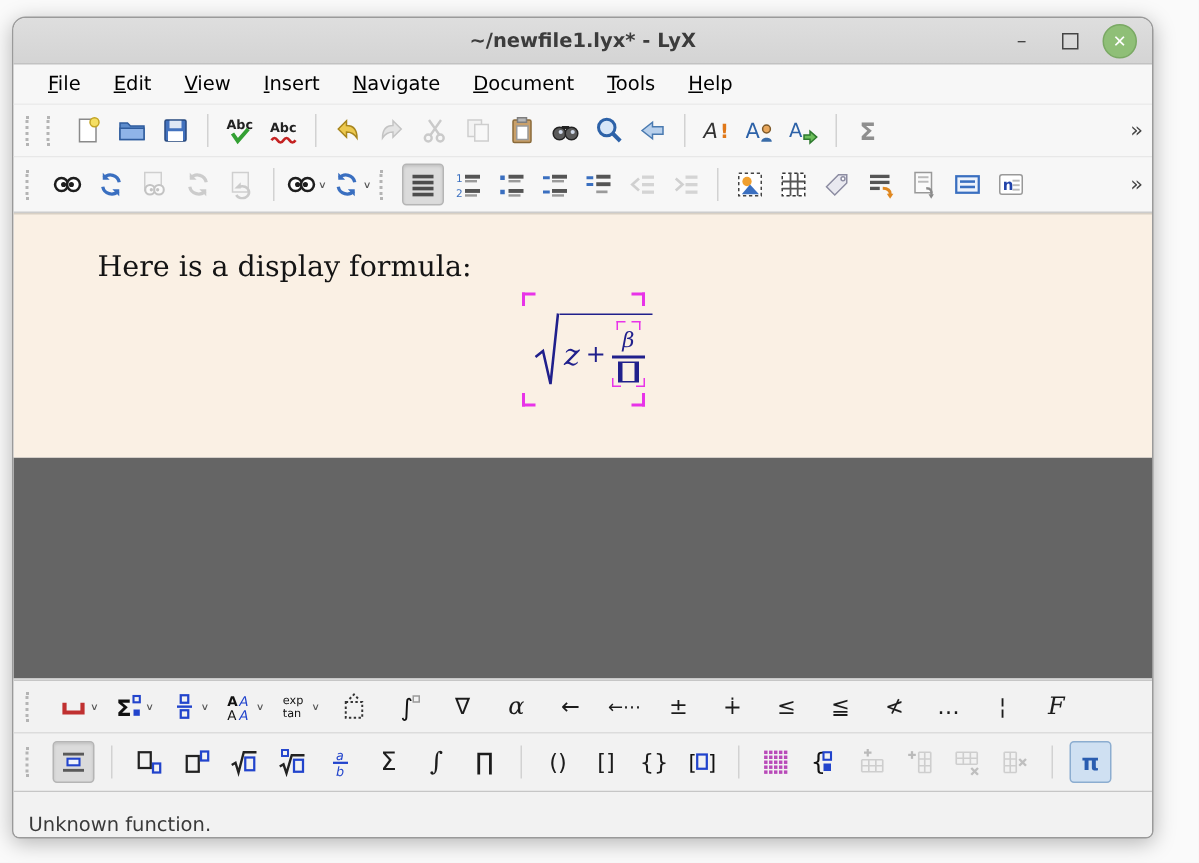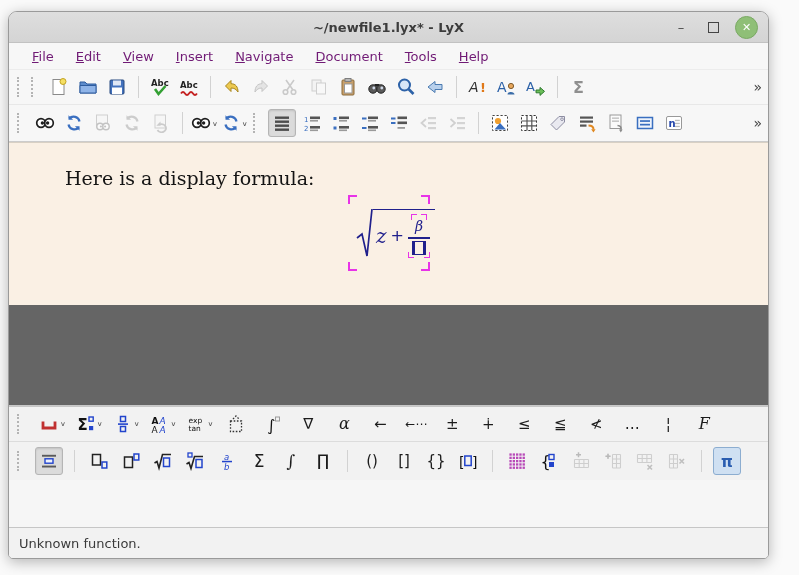--- a/index.html
+++ b/index.html
@@ -9,21 +9,21 @@
     display:flex;flex-direction:column;overflow:hidden;}
   
   .titlebar{height:30px;flex:0 0 30px;background:linear-gradient(#dedede,#d4d4d4);display:flex;align-items:center;position:relative;border-bottom:1px solid #c2c2c2;}
   .title{position:absolute;left:0;right:0;text-align:center;font-size:13px;font-weight:600;color:#3c3c3c;}
   .wbtns{position:absolute;right:10px;top:0;height:30px;display:flex;align-items:center;gap:12px;}
   .wbtn{width:20px;height:20px;display:flex;align-items:center;justify-content:center;font-size:13px;color:#444;cursor:default;}
   .wbtn.max i{display:block;width:9px;height:9px;border:1.5px solid #444;}
   .wbtn.close{width:21px;height:21px;border-radius:50%;background:#8fbf77;border:1px solid #7aa964;color:#fff;font-size:11px;font-weight:bold;}
   
   .menubar{height:26px;flex:0 0 26px;background:#f7f7f7;display:flex;align-items:center;padding-left:14px;gap:4px;border-bottom:1px solid #ececec;}
-  .menu{font-size:13px;color:#701a75;padding:3px 9px;border-radius:3px;}
+  .menu{font-size:13px;color:#000000;padding:3px 9px;border-radius:3px;}
   .menu .u{text-decoration:underline;}
   
   .toolbar{background:#f7f7f7;display:flex;align-items:center;padding-left:6px;position:relative;}
   .tb1{height:34px;flex:0 0 34px;border-bottom:1px solid #e8e8e8;}
   .tb2{height:36px;flex:0 0 36px;border-bottom:1px solid #cccccc;}
   .items{display:flex;align-items:center;gap:3px;}
   .btn{min-width:26px;height:26px;display:flex;align-items:center;justify-content:center;border-radius:3px;cursor:default;}
   .btn .ic{display:flex;width:20px;height:20px;}
   .btn.pressed{background:#dbdbdb;border:1px solid #b5b5b5;box-shadow:inset 0 1px 2px rgba(0,0,0,.12);}
   .btn.active-blue{background:#cfe0f2;border:1px solid #8cadd0;}
@@ -65,21 +65,21 @@
   .num{font-family:"DejaVu Serif",serif;font-style:italic;font-size:14px;line-height:1;}
   .fbar{align-self:stretch;height:1.7px;background:#20208c;margin:2px 0 2px 0;}
   .denw{position:relative;padding:0 4px 3px 4px;display:flex;justify-content:center;}
   .phbox{width:8px;height:12px;border:1.5px solid #20208c;border-left-width:3px;border-right-width:3px;}
   
   .mb1{height:34px;flex:0 0 34px;background:#f2f2f2;border-top:1px solid #c6c6c6;}
   .mb1 .items{gap:10px;}
   .mb2{height:38px;flex:0 0 38px;background:#f2f2f2;border-top:1px solid #dcdcdc;}
   .mb2 .items{gap:6px;}
   
-  .statusbar{height:30px;flex:0 0 30px;background:#f2f2f2;border-top:1px solid #c6c6c6;display:flex;align-items:center;padding-left:10px;font-size:13px;color:#3a3a3a;margin-top:47px;}
+  .statusbar{height:30px;flex:0 0 30px;background:#f2f2f2;border-top:1px solid #c6c6c6;display:flex;align-items:flex-end;padding-left:10px;font-size:13px;color:#3a3a3a;}
   svg text{font-family:"DejaVu Sans",sans-serif;}
 </style>
 </head>
 <body>
 
 <div class="window">
 
   <div class="titlebar">
     <div class="title">~/newfile1.lyx* - LyX</div>
     <div class="wbtns">

